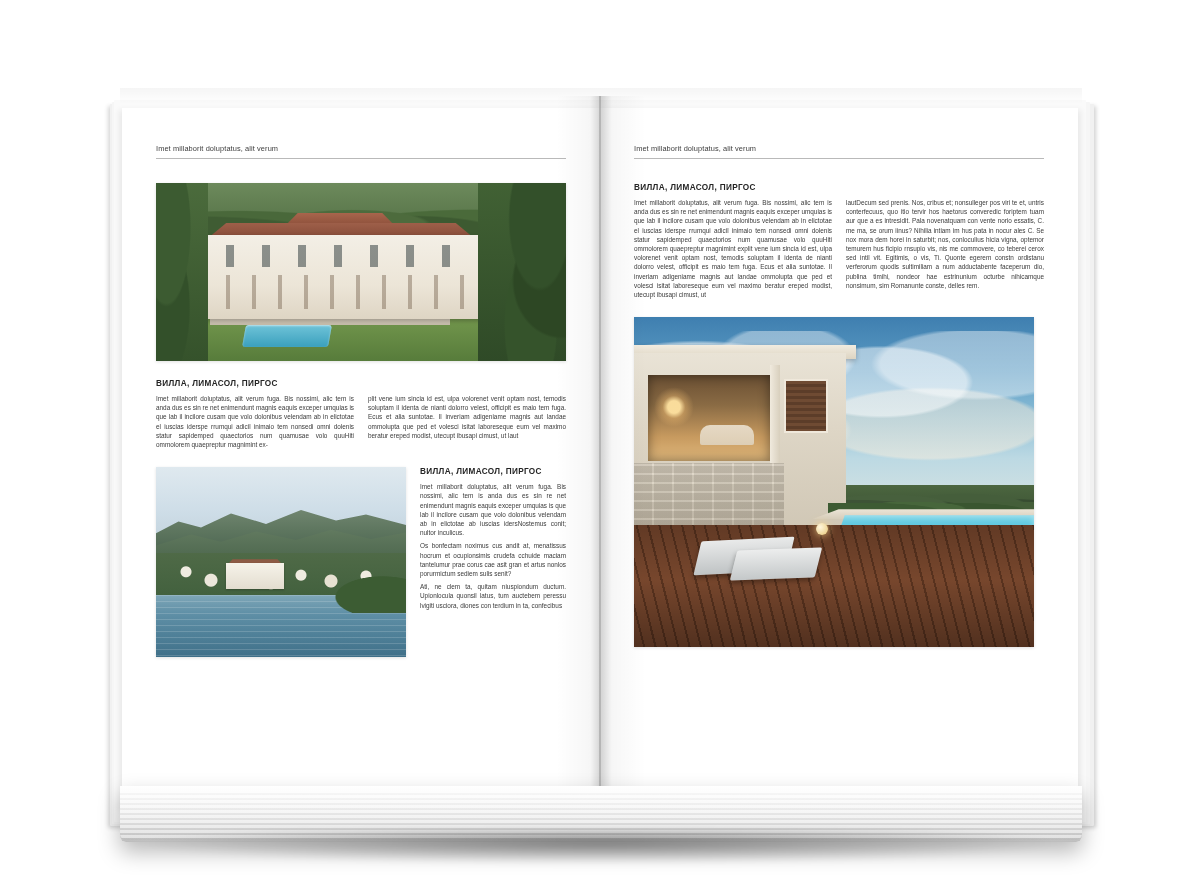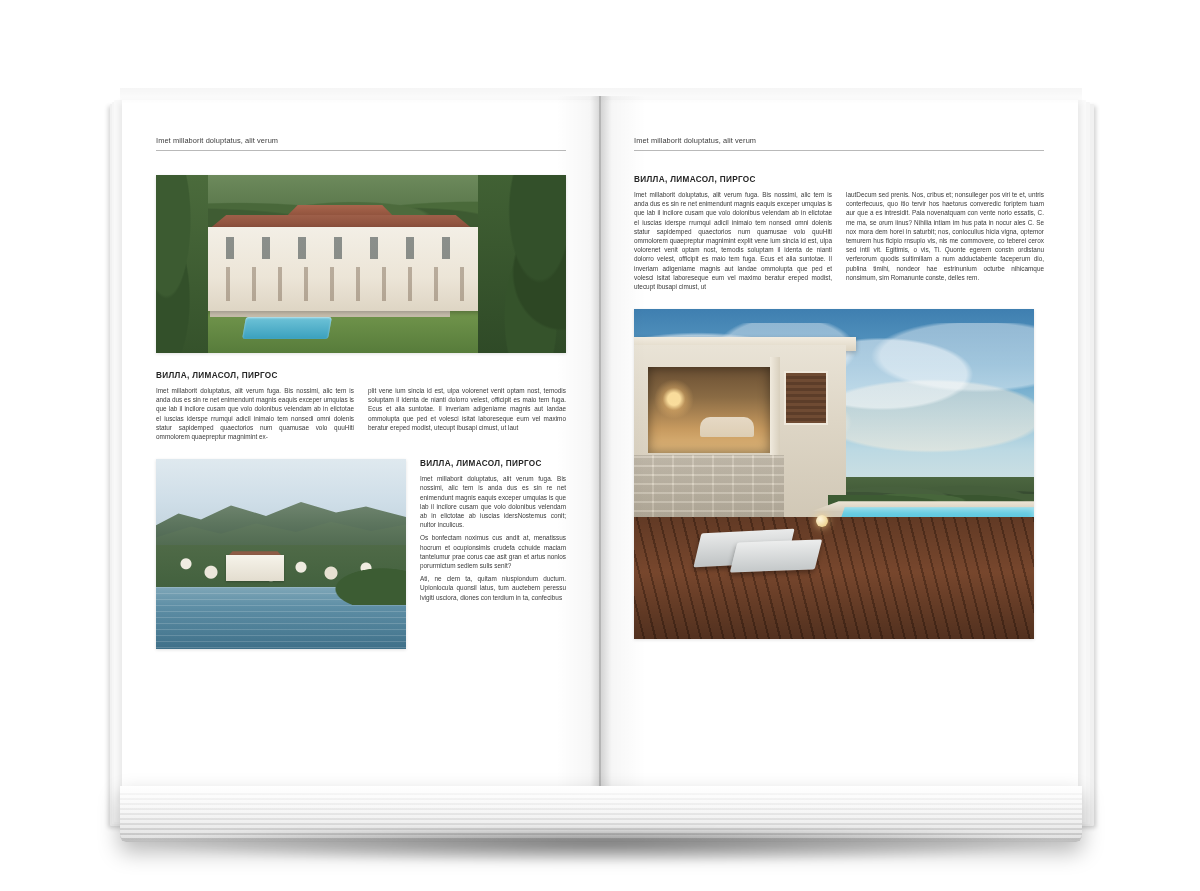--- a/index.html
+++ b/index.html
@@ -59,21 +59,21 @@
   .shadow-under {
     position: absolute;
     left: 150px; top: 830px; width: 900px; height: 34px;
     background: radial-gradient(ellipse at 50% 40%, rgba(0,0,0,0.35) 0%, rgba(0,0,0,0.0) 72%);
     filter: blur(3px);
   }
 
   
   .page {
     position: absolute;
-    top: 100px;
+    top: 108px;
     width: 478px;
     height: 700px;
     background: #ffffff;
   }
   .page-left  { left: 122px; box-shadow: -3px 2px 6px rgba(0,0,0,0.07); }
   .page-right { left: 600px; box-shadow: 3px 2px 6px rgba(0,0,0,0.07); }
 
   
   .gutter {
     position: absolute;

